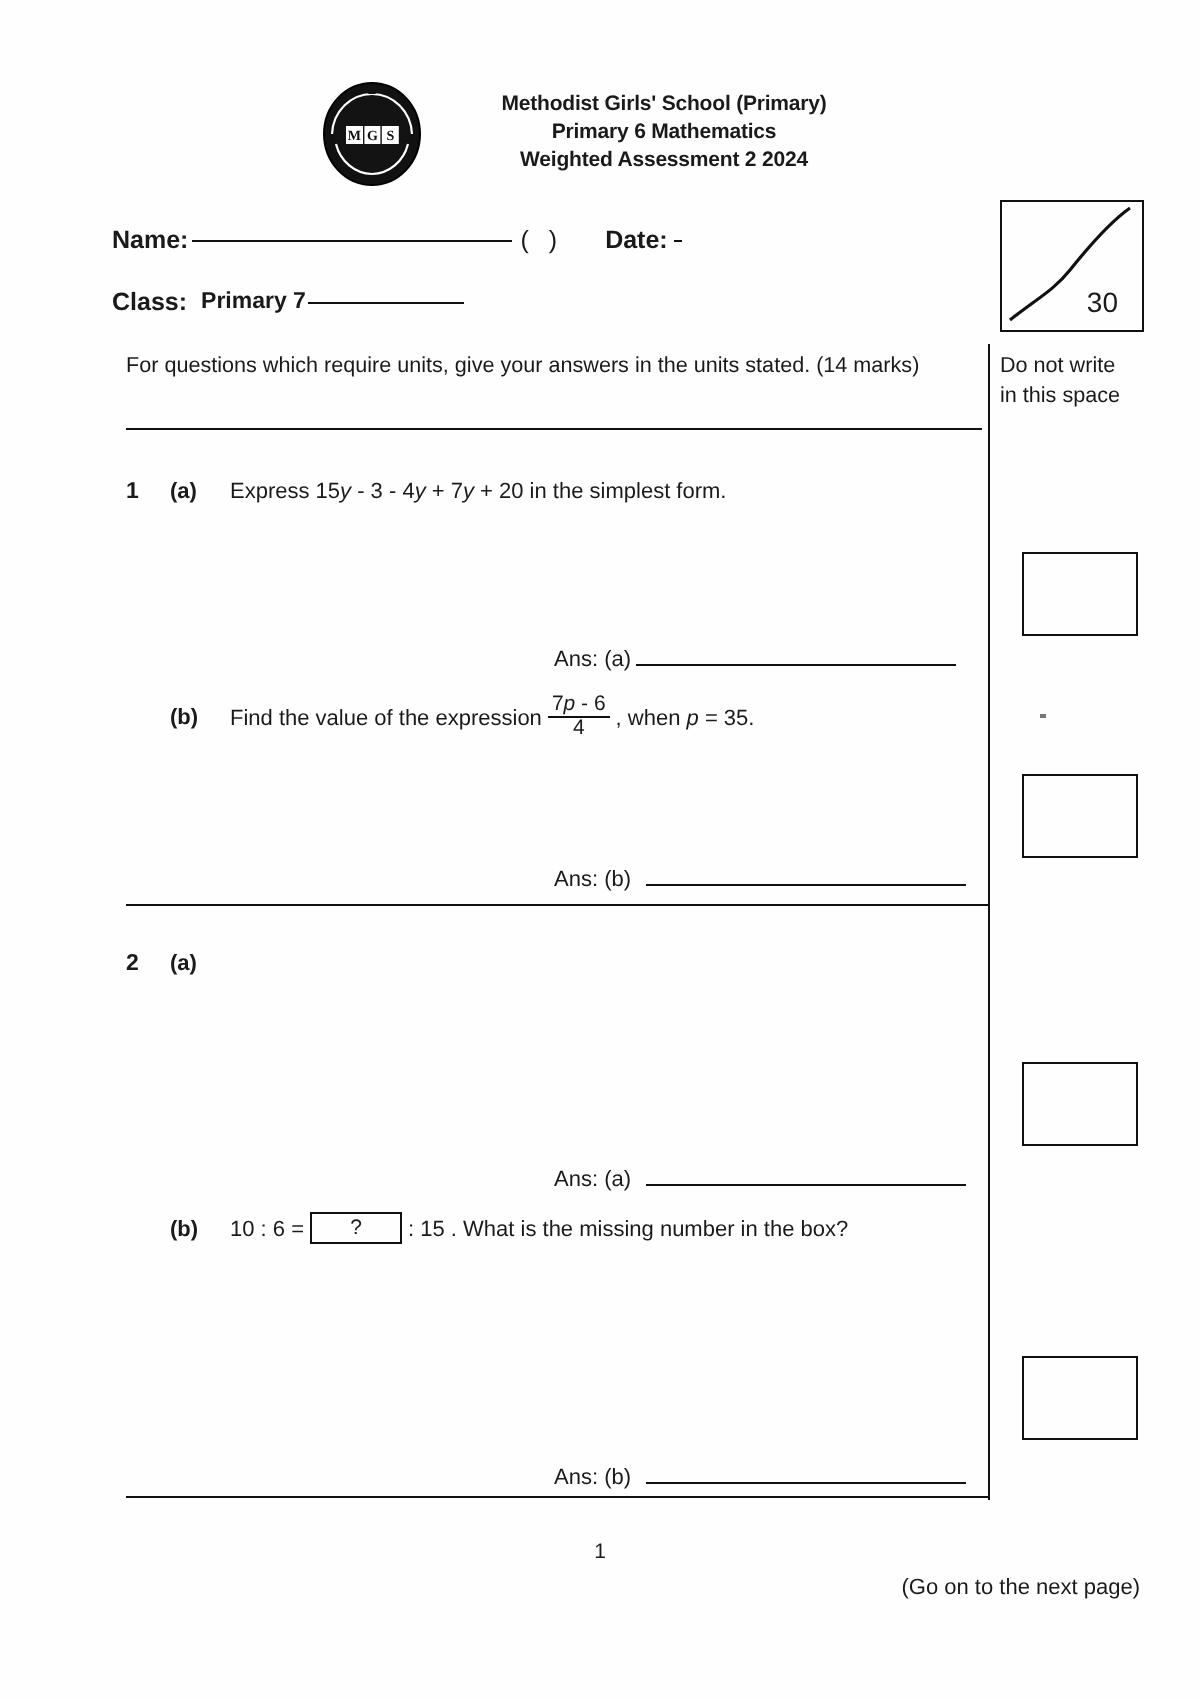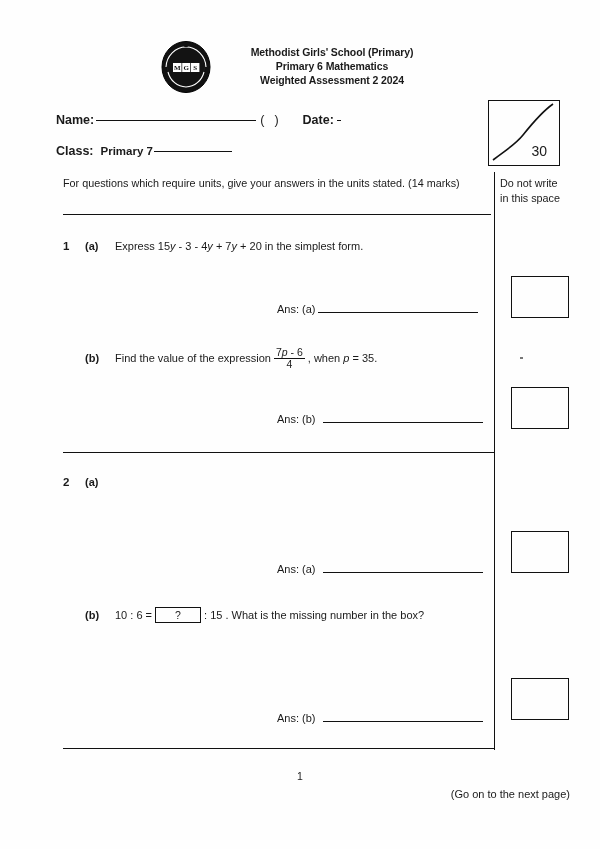--- a/index.html
+++ b/index.html
@@ -90,21 +90,21 @@
   .classrow .val {
     font-weight: bold;
     font-size: 11.5px;
     margin-left: 7px;
   }
   .rule-class { width: 78px; margin-left: 1px; }
 
   
   .total-box {
     position: absolute;
-    left: 488px;
+    left: 500px;
     top: 100px;
     width: 72px;
     height: 66px;
     border: 1.6px solid #111;
     box-sizing: border-box;
   }
   .total-box svg { position: absolute; left: 0; top: 0; }
   .total-box .mark {
     position: absolute;
     right: 12px;
@@ -219,20 +219,21 @@
     top: -1px;
     box-sizing: border-box;
   }
 
   
   .ansline {
     position: absolute;
     display: flex;
     align-items: baseline;
     font-size: 11px;
+    margin-top: 21px;
   }
   .ansline .lbl { white-space: nowrap; }
   .ansline .dots {
     display: inline-block;
     border-bottom: 1.5px solid #111;
     width: 160px;
     margin-left: 2px;
     height: 0;
   }
 

